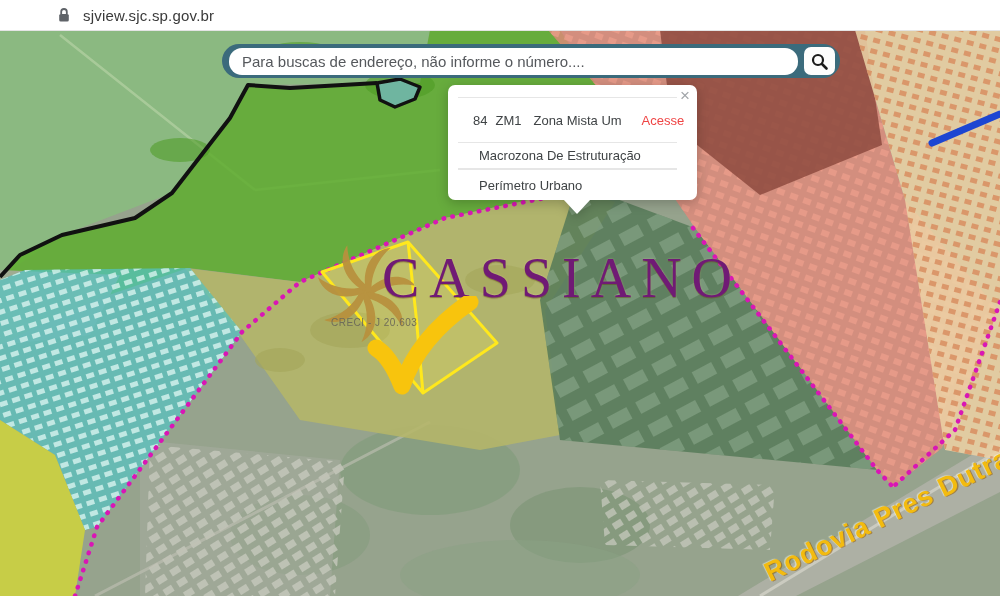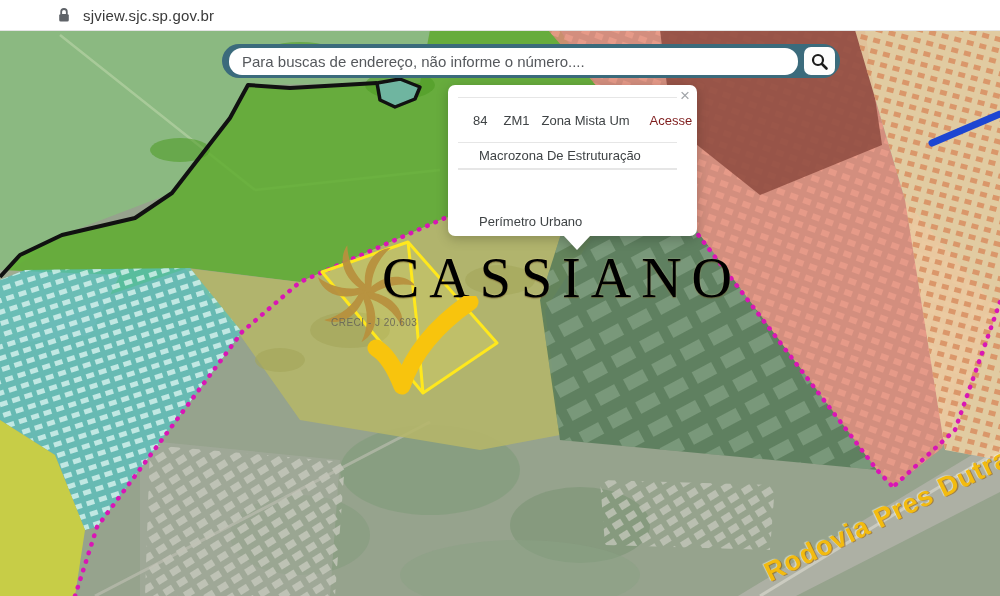--- a/index.html
+++ b/index.html
@@ -25,34 +25,34 @@
   #search-btn{width:31px;height:28px;margin:0 5px 0 6px;border:none;border-radius:7px;background:#fdfdfd;
     display:flex;align-items:center;justify-content:center;cursor:pointer;padding:0;}
 
   
   #popup{position:absolute;left:448px;top:55px;width:249px;background:#ffffff;border-radius:7px;
     z-index:50;filter:drop-shadow(0 3px 6px rgba(0,0,0,.22));font-size:13px;color:#3f4345;}
   #popup .top-gap{height:12px;}
   #popup .divider{border-top:1px solid #e6e6e6;margin:0 20px 0 10px;}
   #popup .zone-row{height:44px;display:flex;align-items:center;}
   #popup .zone-row .z-code{margin-left:25px;}
-  #popup .zone-row .z-abbr{margin-left:16px;}
+  #popup .zone-row .z-abbr{margin-left:8px;}
   #popup .zone-row .z-name{margin-left:12px;}
-  #popup .zone-row .z-link{margin-left:20px;color:#7f1d1d;cursor:pointer;}
+  #popup .zone-row .z-link{margin-left:20px;color:#ef4444;cursor:pointer;}
   #popup .info-row{height:25px;display:flex;align-items:center;padding-left:31px;}
-  #popup .info-row.last{height:30px;margin-top:36px;}
+  #popup .info-row.last{height:30px;}
   #popup #popup-close{position:absolute;top:2px;right:7px;font-size:17px;color:#a2a6aa;cursor:pointer;
     line-height:1;}
   #popup .tail{position:absolute;left:115px;bottom:-14px;width:0;height:0;
     border-left:14px solid transparent;border-right:14px solid transparent;border-top:15px solid #fff;}
 
   
   .wm{position:absolute;z-index:20;pointer-events:none;}
   #wm-line1{left:382px;top:216px;font-family:"Liberation Serif",serif;font-size:56px;font-weight:400;
-    letter-spacing:10px;color:#000000;text-shadow:0 1px 1px rgba(70,45,0,.45),0 0 2px rgba(255,232,170,.4);}
+    letter-spacing:10px;color:#701a75;text-shadow:0 1px 1px rgba(70,45,0,.45),0 0 2px rgba(255,232,170,.4);}
   #wm-line2{left:508px;top:262px;font-family:"Liberation Serif",serif;font-size:50px;font-weight:400;
     letter-spacing:8px;color:#a8813c;text-shadow:0 1px 1px rgba(70,45,0,.45),0 0 2px rgba(255,232,170,.4);}
   #wm-creci{left:331px;top:287px;font-size:10px;color:#6f6d59;letter-spacing:.5px;}
 
   
   #road-label{position:absolute;left:752px;top:470px;width:270px;text-align:center;
     transform:rotate(-26deg);font-size:27px;font-weight:bold;color:#f3bb0f;letter-spacing:1px;
     text-shadow:1px 1px 0 rgba(150,90,0,.55),-1px -1px 1px rgba(255,255,230,.5);z-index:15;}
 </style>
 </head>

